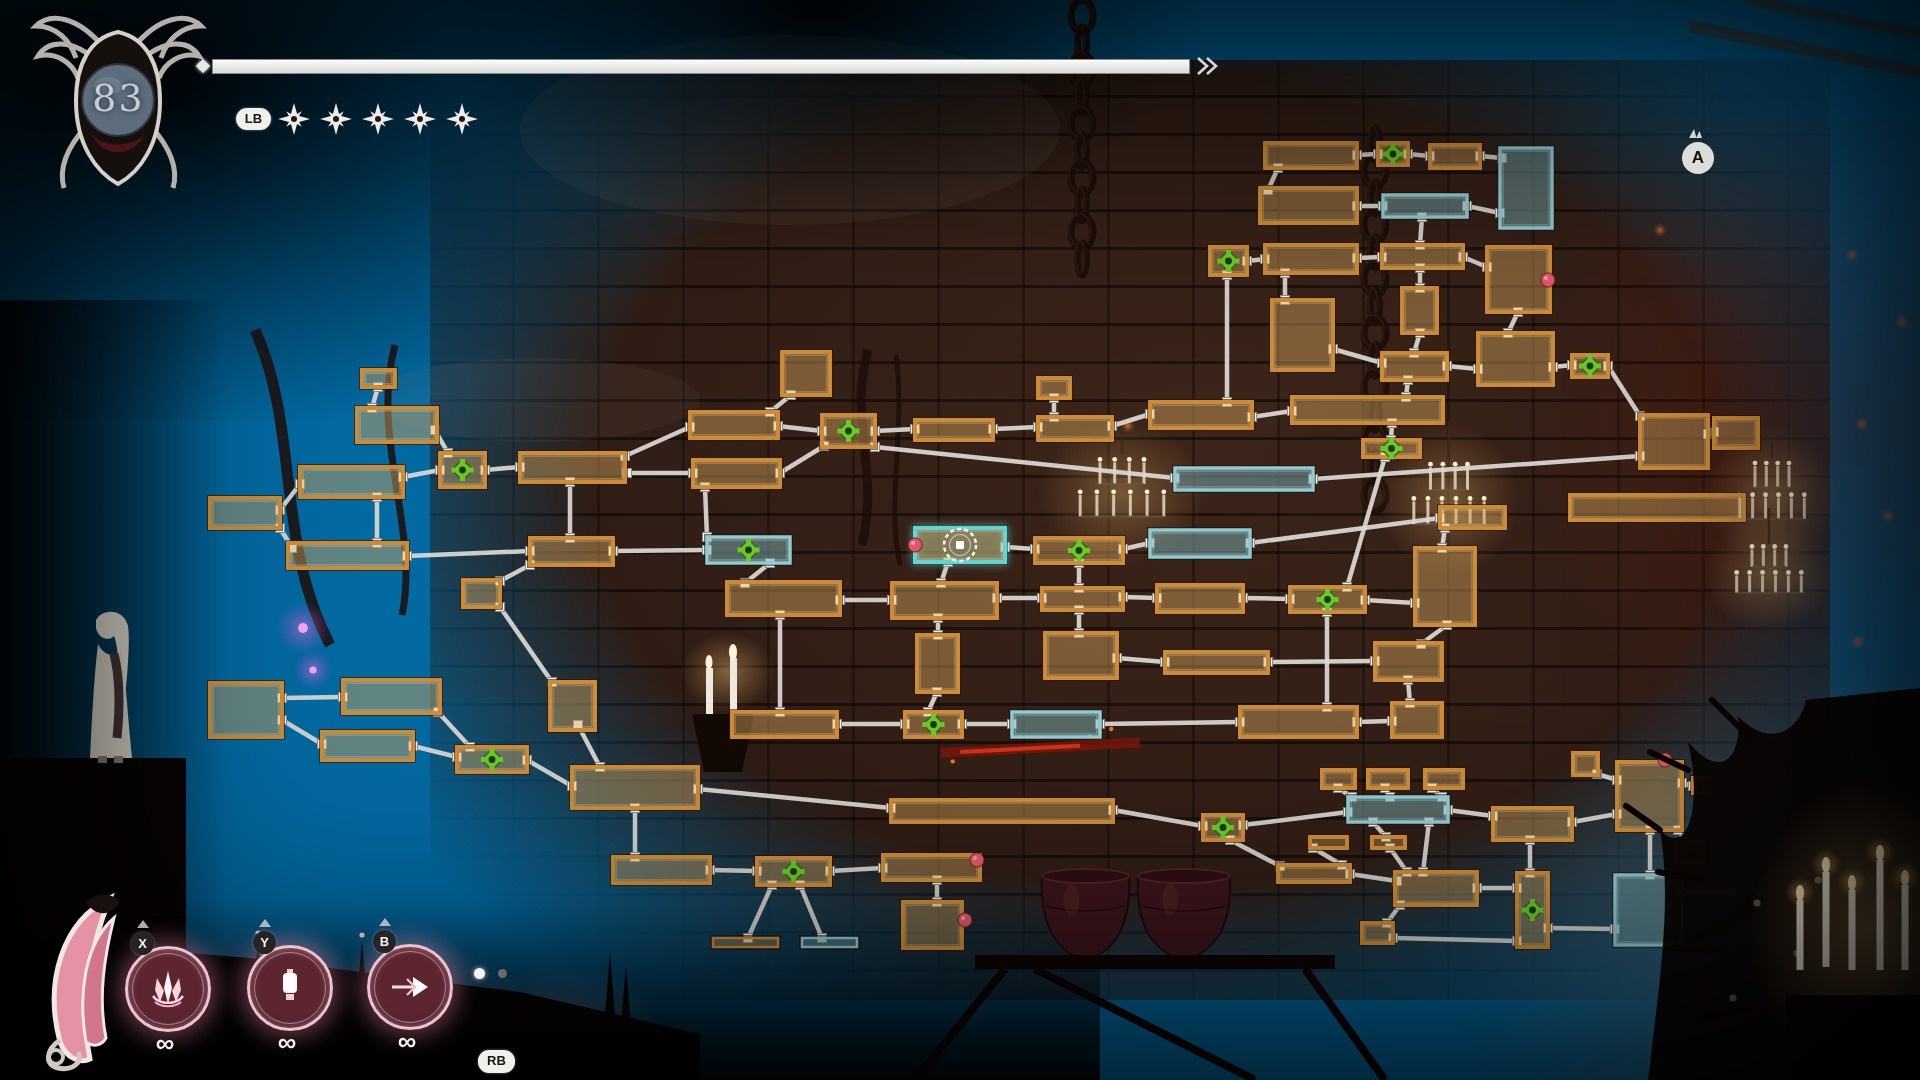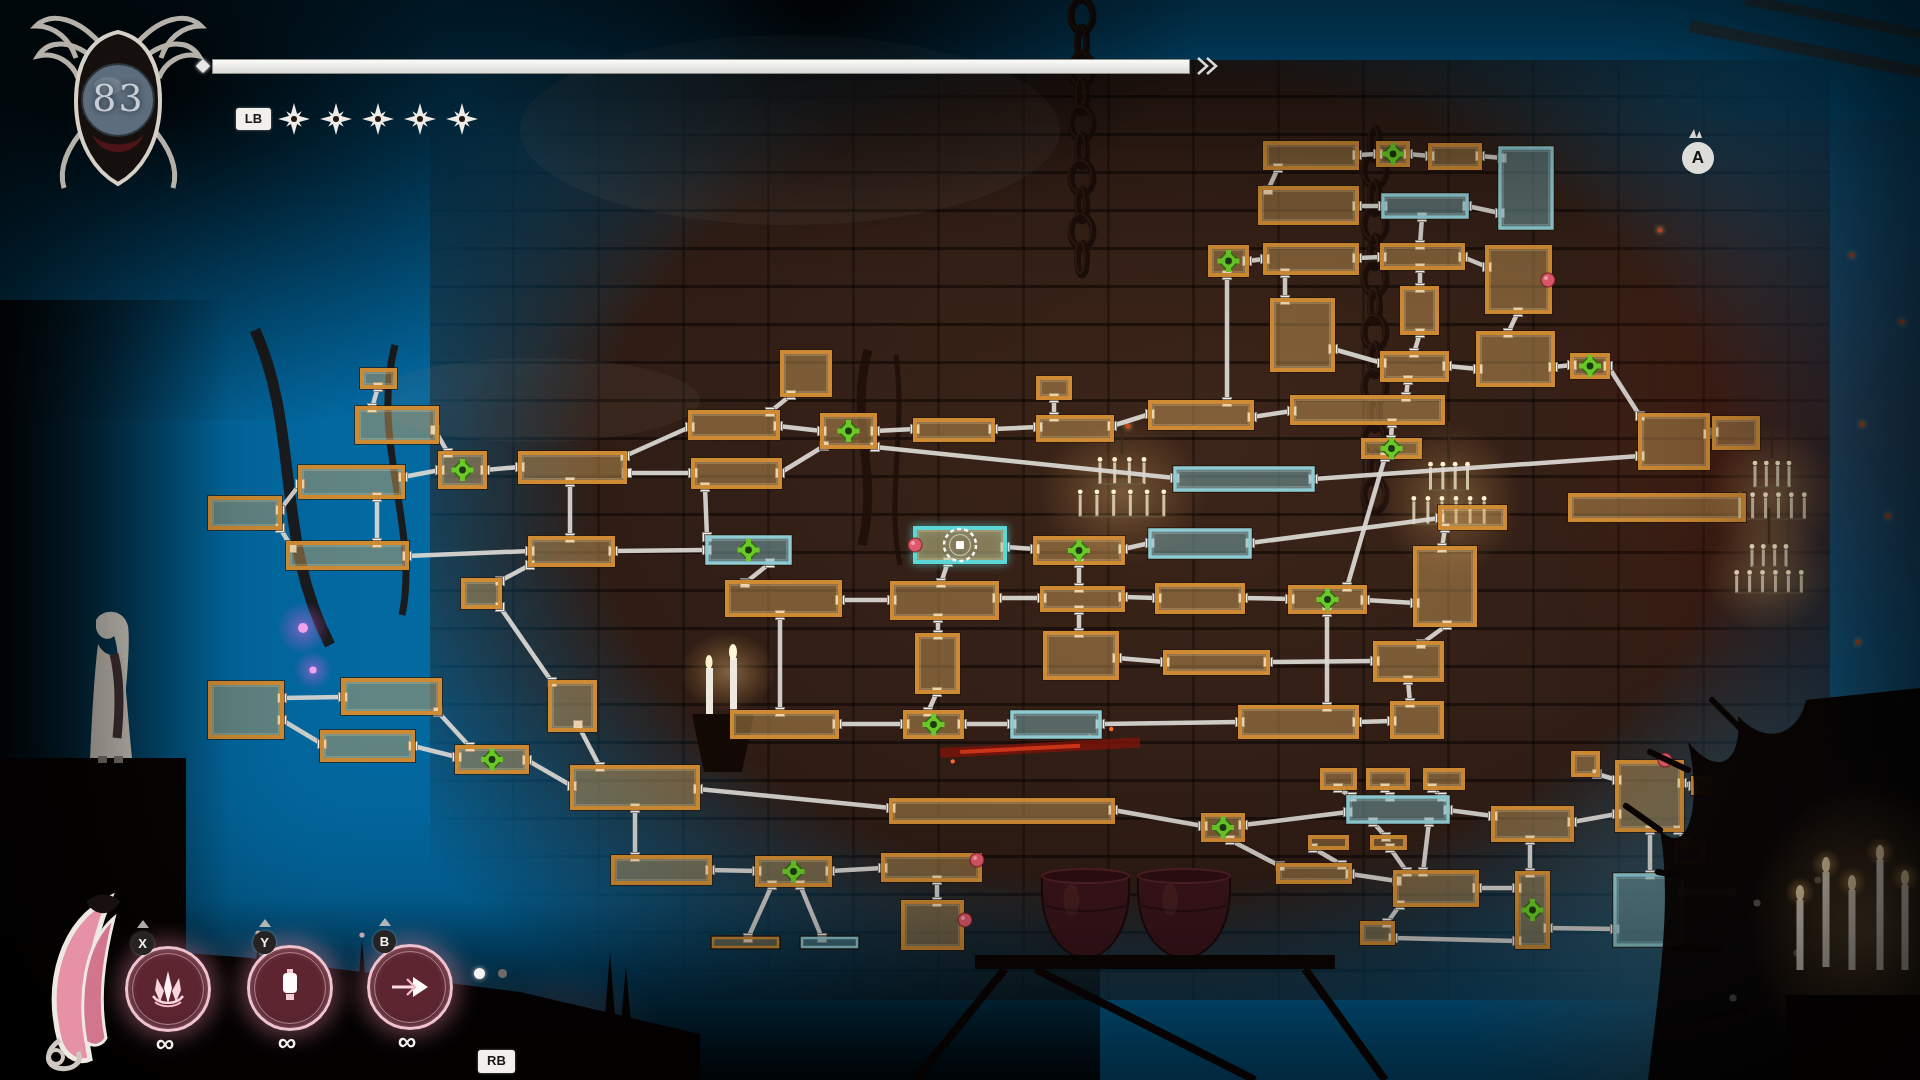--- a/index.html
+++ b/index.html
@@ -33,21 +33,21 @@
   .level-num{left:26px;top:76px;width:185px;text-align:center;
     font-family:"DejaVu Serif",serif;font-size:38px;color:#cfd6de;opacity:.92;
     text-shadow:0 0 6px rgba(20,30,40,.9);letter-spacing:2px;}
   .bar-wrap{left:196px;top:52px;width:1030px;height:28px;}
   .bar-spark{position:absolute;left:2px;top:9px;width:10px;height:10px;background:#e8e8e6;
     transform:rotate(45deg);box-shadow:0 0 4px #fff;}
   .bar-track{position:absolute;left:16px;top:7px;width:976px;height:13px;
     border:1px solid #8a8a86;background:#17100c;}
   .bar-fill{height:100%;background:linear-gradient(#fbfbfa,#d9d9d6);}
   .pill{background:#f1f0ed;color:#181512;font-weight:bold;font-size:13px;
-    border-radius:3px;text-align:center;line-height:22px;box-shadow:0 0 3px rgba(255,255,255,.4);}
+    border-radius:11px;text-align:center;line-height:22px;box-shadow:0 0 3px rgba(255,255,255,.4);}
   .lb-pill{left:236px;top:108px;width:35px;height:22px;}
   .rb-pill{left:478px;top:1050px;width:37px;height:23px;}
   .stars{left:277px;top:102px;height:36px;display:flex;gap:8px;}
   .a-btn{left:1682px;top:142px;width:32px;height:32px;border-radius:50%;
     background:rgba(238,237,232,.92);color:#17140f;font-weight:bold;font-size:17px;
     text-align:center;line-height:32px;}
   .a-glyph{left:1689px;top:128px;width:14px;height:11px;}
   .butterfly{left:26px;top:890px;width:118px;height:184px;}
   .ability{width:96px;height:130px;}
   .ab1{left:117px;top:924px;} .ab2{left:239px;top:923px;} .ab3{left:359px;top:922px;}

